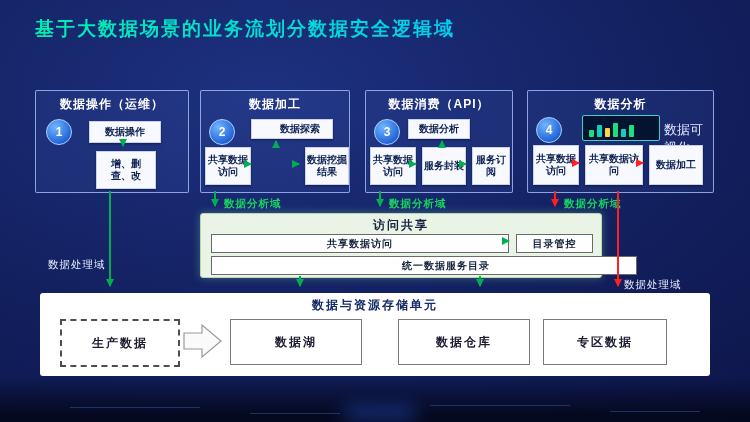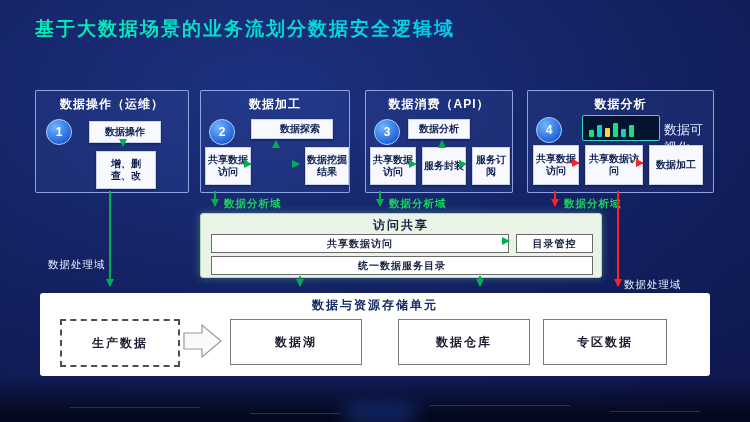--- a/index.html
+++ b/index.html
@@ -119,21 +119,21 @@
   <div class="domain-green" style="left:224px;top:197px;">数据分析域</div>
   <div class="domain-green" style="left:389px;top:197px;">数据分析域</div>
   <div class="domain-green" style="left:564px;top:197px;">数据分析域</div>
   <div class="domain-white" style="left:48px;top:258px;">数据处理域</div>
   <div class="domain-white" style="left:624px;top:278px;">数据处理域</div>
 
   <div class="share-box">
     <div class="share-title">访问共享</div>
     <div class="share-inner" style="left:10px;top:20px;width:296px;height:17px;">共享数据访问</div>
     <div class="share-inner" style="left:315px;top:20px;width:75px;height:17px;">目录管控</div>
-    <div class="share-inner" style="left:10px;top:42px;width:380px;height:17px;">统一数据服务目录</div>
+    <div class="share-inner" style="left:10px;top:42px;width:380px;height:17px;padding-left:44px;">统一数据服务目录</div>
   </div>
 
   <div class="storage-box">
     <div class="storage-title">数据与资源存储单元</div>
     <div class="storage-item dashed" style="left:20px;top:26px;width:116px;height:44px;">生产数据</div>
     <div class="storage-item" style="left:190px;top:26px;width:130px;height:44px;">数据湖</div>
     <div class="storage-item" style="left:358px;top:26px;width:130px;height:44px;">数据仓库</div>
     <div class="storage-item" style="left:503px;top:26px;width:122px;height:44px;">专区数据</div>
   </div>
 

